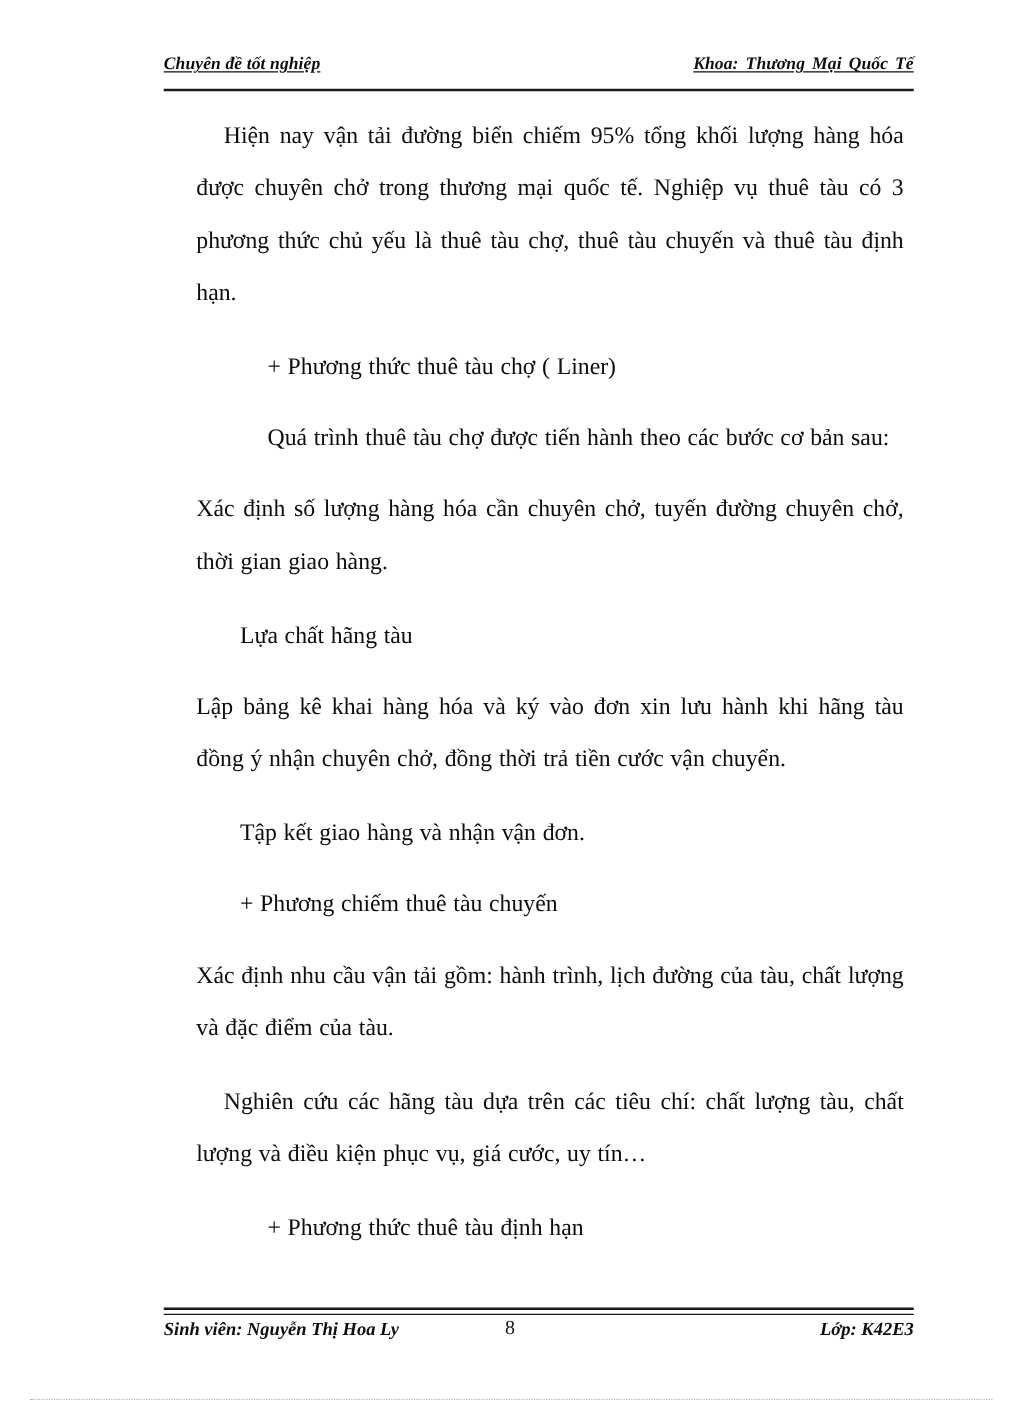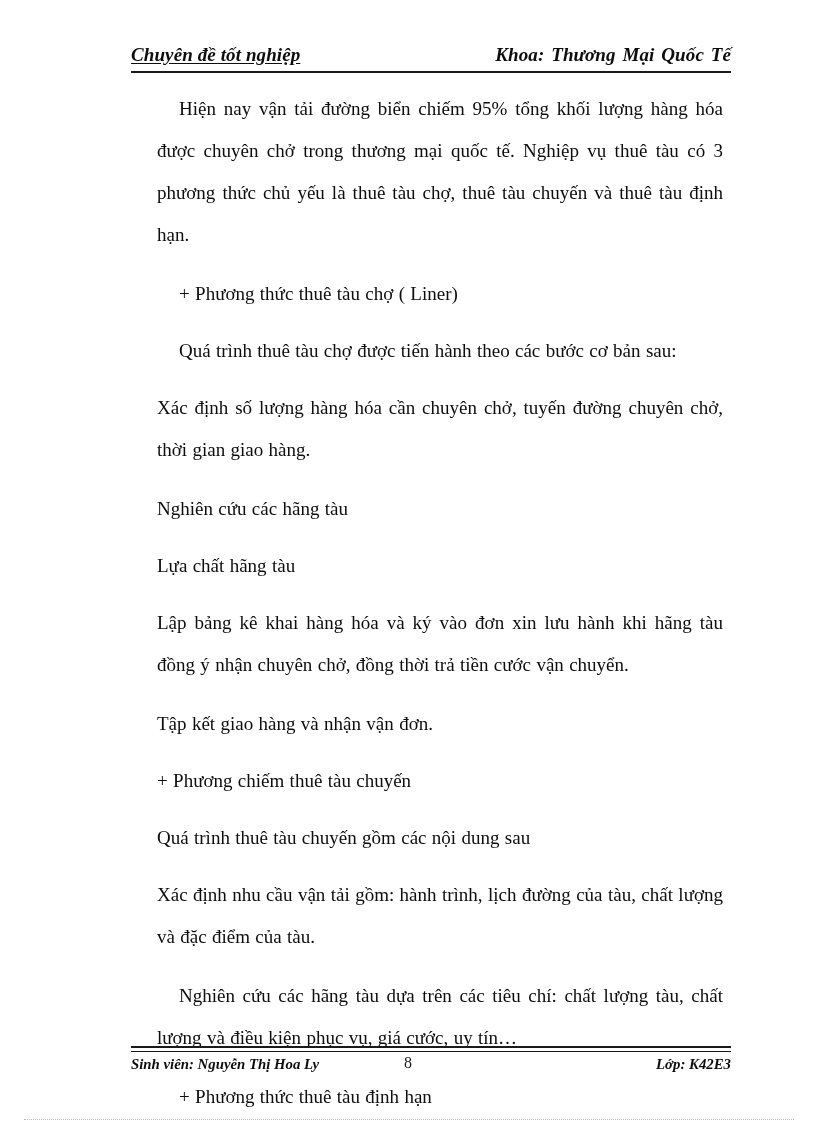--- a/index.html
+++ b/index.html
@@ -28,29 +28,30 @@
     width: 600px;
     height: 30px;
   }
   .header-row {
     display: flex;
     justify-content: space-between;
     align-items: baseline;
     width: 100%;
     font-style: italic;
     font-weight: bold;
-    font-size: 19px;
+    font-size: 14px;
     letter-spacing: 0.1px;
   }
   .header-left {
     text-decoration: underline;
     text-underline-offset: 2px;
     white-space: nowrap;
   }
   .header-right {
+    text-decoration: underline;
     text-underline-offset: 2px;
     white-space: nowrap;
     word-spacing: 2px;
   }
   .header-rule {
     position: absolute;
     left: 131px;
     top: 71px;
     width: 600px;
     height: 0;
@@ -76,20 +77,21 @@
   .para:last-child { margin-bottom: 0; }
 
   .para.indent-first {
     text-indent: 22px;
   }
   .para.nojustify {
     text-align: left;
   }
   .para.tight {
     margin-bottom: 15px;
+    margin-left: 35px;
   }
 
   
   .footer-rule-outer {
     position: absolute;
     left: 131px;
     top: 1046px;
     width: 600px;
     height: 0;
     border-top: 2.4px solid #1a1a1a;
@@ -155,26 +157,24 @@
       <span class="header-right">Khoa: Thương Mại Quốc Tế</span>
     </div>
   </div>
   <div class="header-rule"></div>
 
   <div class="body-block">
     <p class="para indent-first">Hiện nay vận tải đường biển chiếm 95% tổng khối lượng hàng hóa được chuyên chở trong thương mại quốc tế. Nghiệp vụ thuê tàu có 3 phương thức chủ yếu là thuê tàu chợ, thuê tàu chuyến và thuê tàu định hạn.</p>
     <p class="para nojustify indent-first tight">+ Phương thức thuê tàu chợ ( Liner)</p>
     <p class="para nojustify indent-first tight">Quá trình thuê tàu chợ được tiến hành theo các bước cơ bản sau:</p>
     <p class="para">Xác định số lượng hàng hóa cần chuyên chở, tuyến đường chuyên chở, thời gian giao hàng.</p>
-    <p class="para nojustify tight">Nghiên cứu các hãng tàu</p>
     <p class="para nojustify tight">Lựa chất hãng tàu</p>
     <p class="para">Lập bảng kê khai hàng hóa và ký vào đơn xin lưu hành khi hãng tàu đồng ý nhận chuyên chở, đồng thời trả tiền cước vận chuyển.</p>
     <p class="para nojustify tight">Tập kết giao hàng và nhận vận đơn.</p>
     <p class="para nojustify tight">+ Phương chiếm thuê tàu chuyến</p>
-    <p class="para nojustify tight">Quá trình thuê tàu chuyến gồm các nội dung sau</p>
     <p class="para">Xác định nhu cầu vận tải gồm: hành trình, lịch đường của tàu, chất lượng và đặc điểm của tàu.</p>
     <p class="para indent-first">Nghiên cứu các hãng tàu dựa trên các tiêu chí: chất lượng tàu, chất lượng và điều kiện phục vụ, giá cước, uy tín…</p>
     <p class="para nojustify indent-first tight">+ Phương thức thuê tàu định hạn</p>
 
   </div>
 
   <div class="footer-rule-outer"></div>
   <div class="footer-rule-inner"></div>
 
   <div class="footer">

